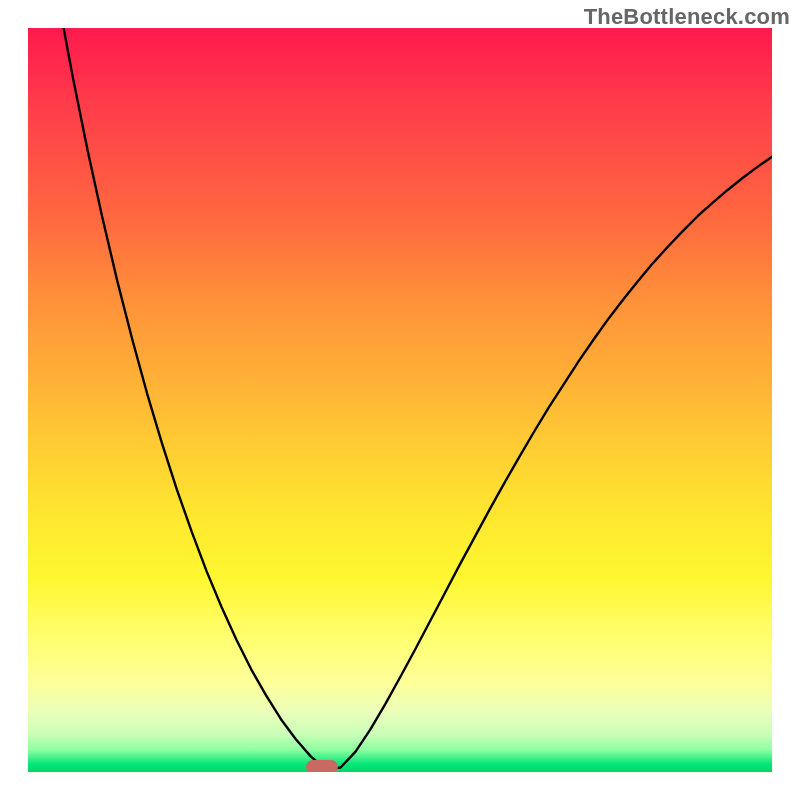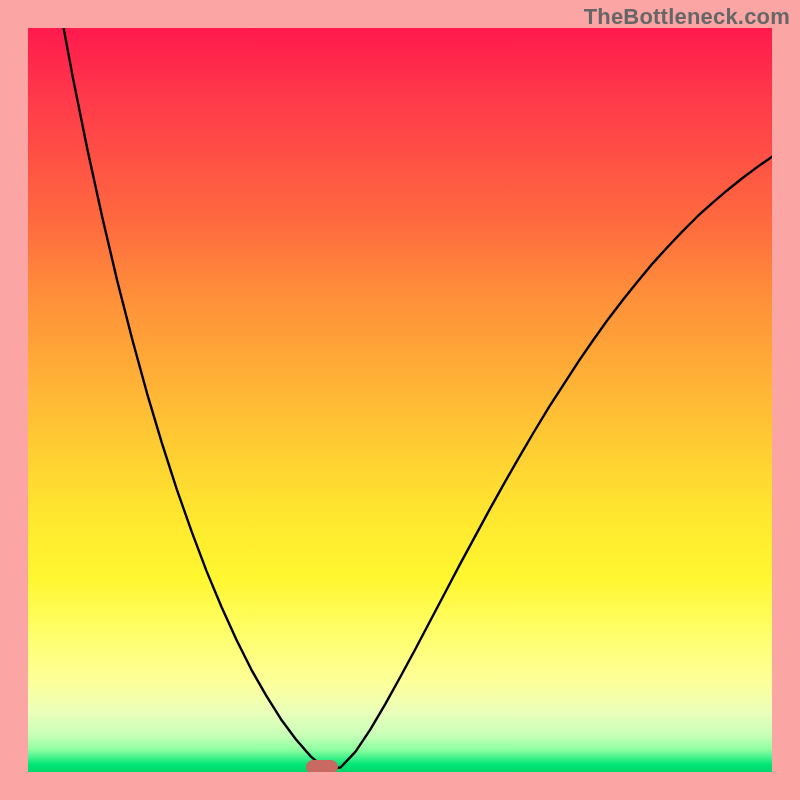--- a/index.html
+++ b/index.html
@@ -1,21 +1,21 @@
 <!DOCTYPE html>
 <html><head>
 <meta charset="utf-8">
 <style>
   * { margin: 0; padding: 0; box-sizing: border-box; }
   html, body { width: 800px; height: 800px; overflow: hidden; background: #000; }
   .frame {
     position: relative;
     width: 800px;
     height: 800px;
-    background: #fca5a5;
+    background: #ffffff;
   }
   .plot-area {
     position: absolute;
     left: 28px;
     top: 28px;
     width: 744px;
     height: 744px;
     overflow: hidden;
   }
   .gradient-bg {

